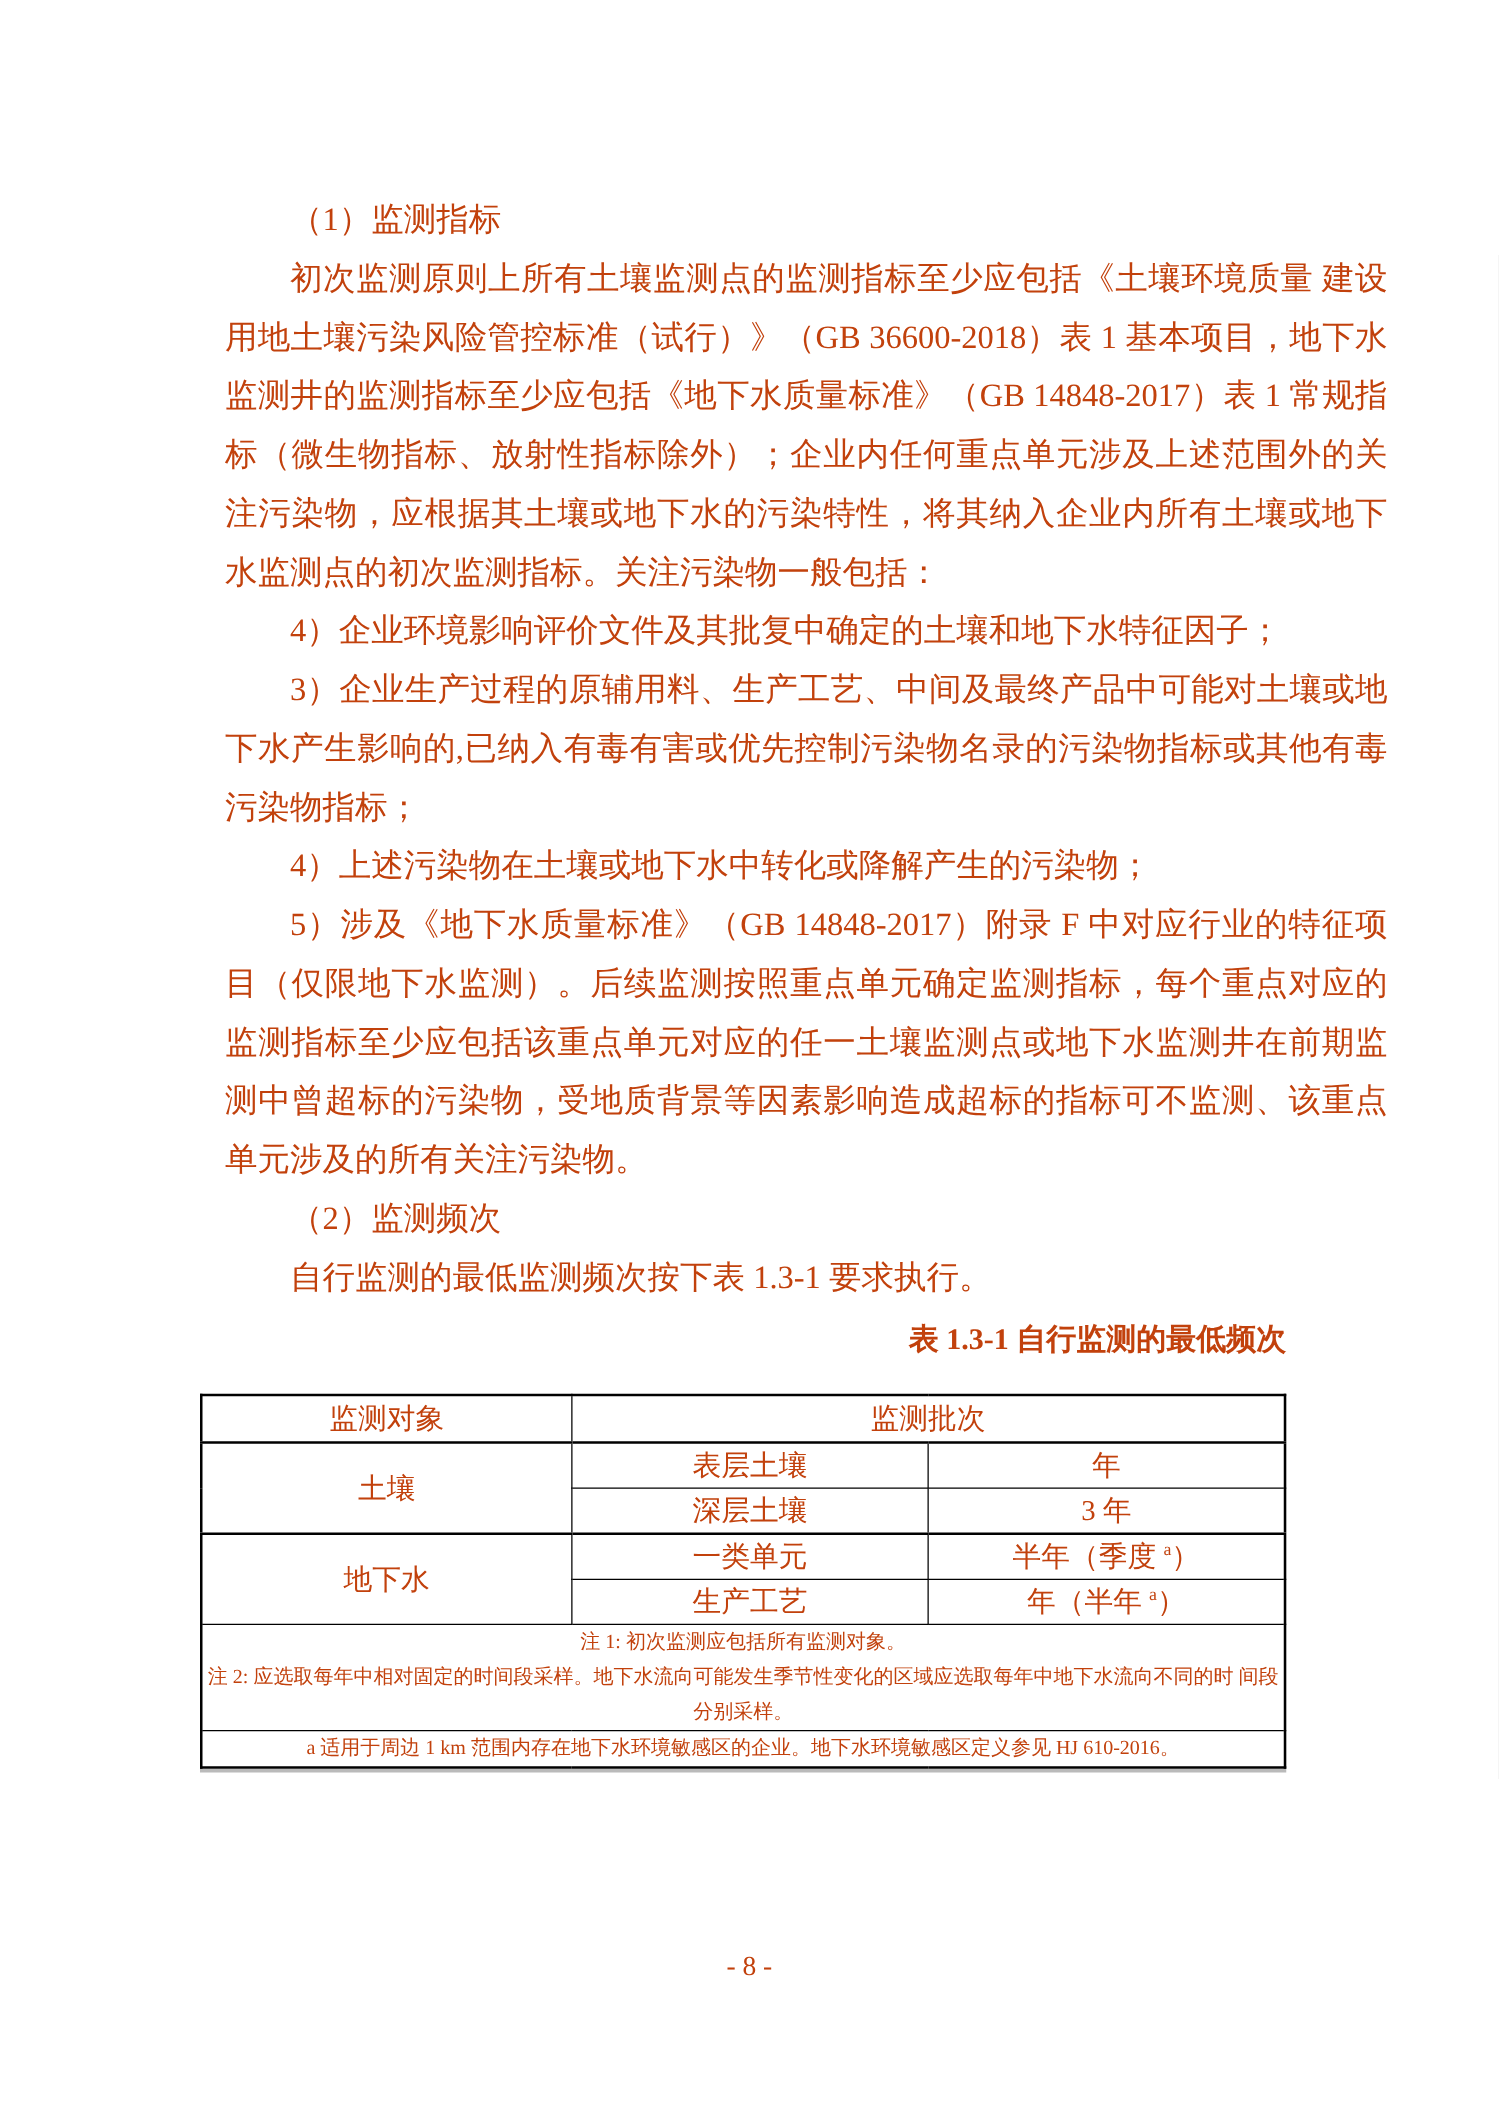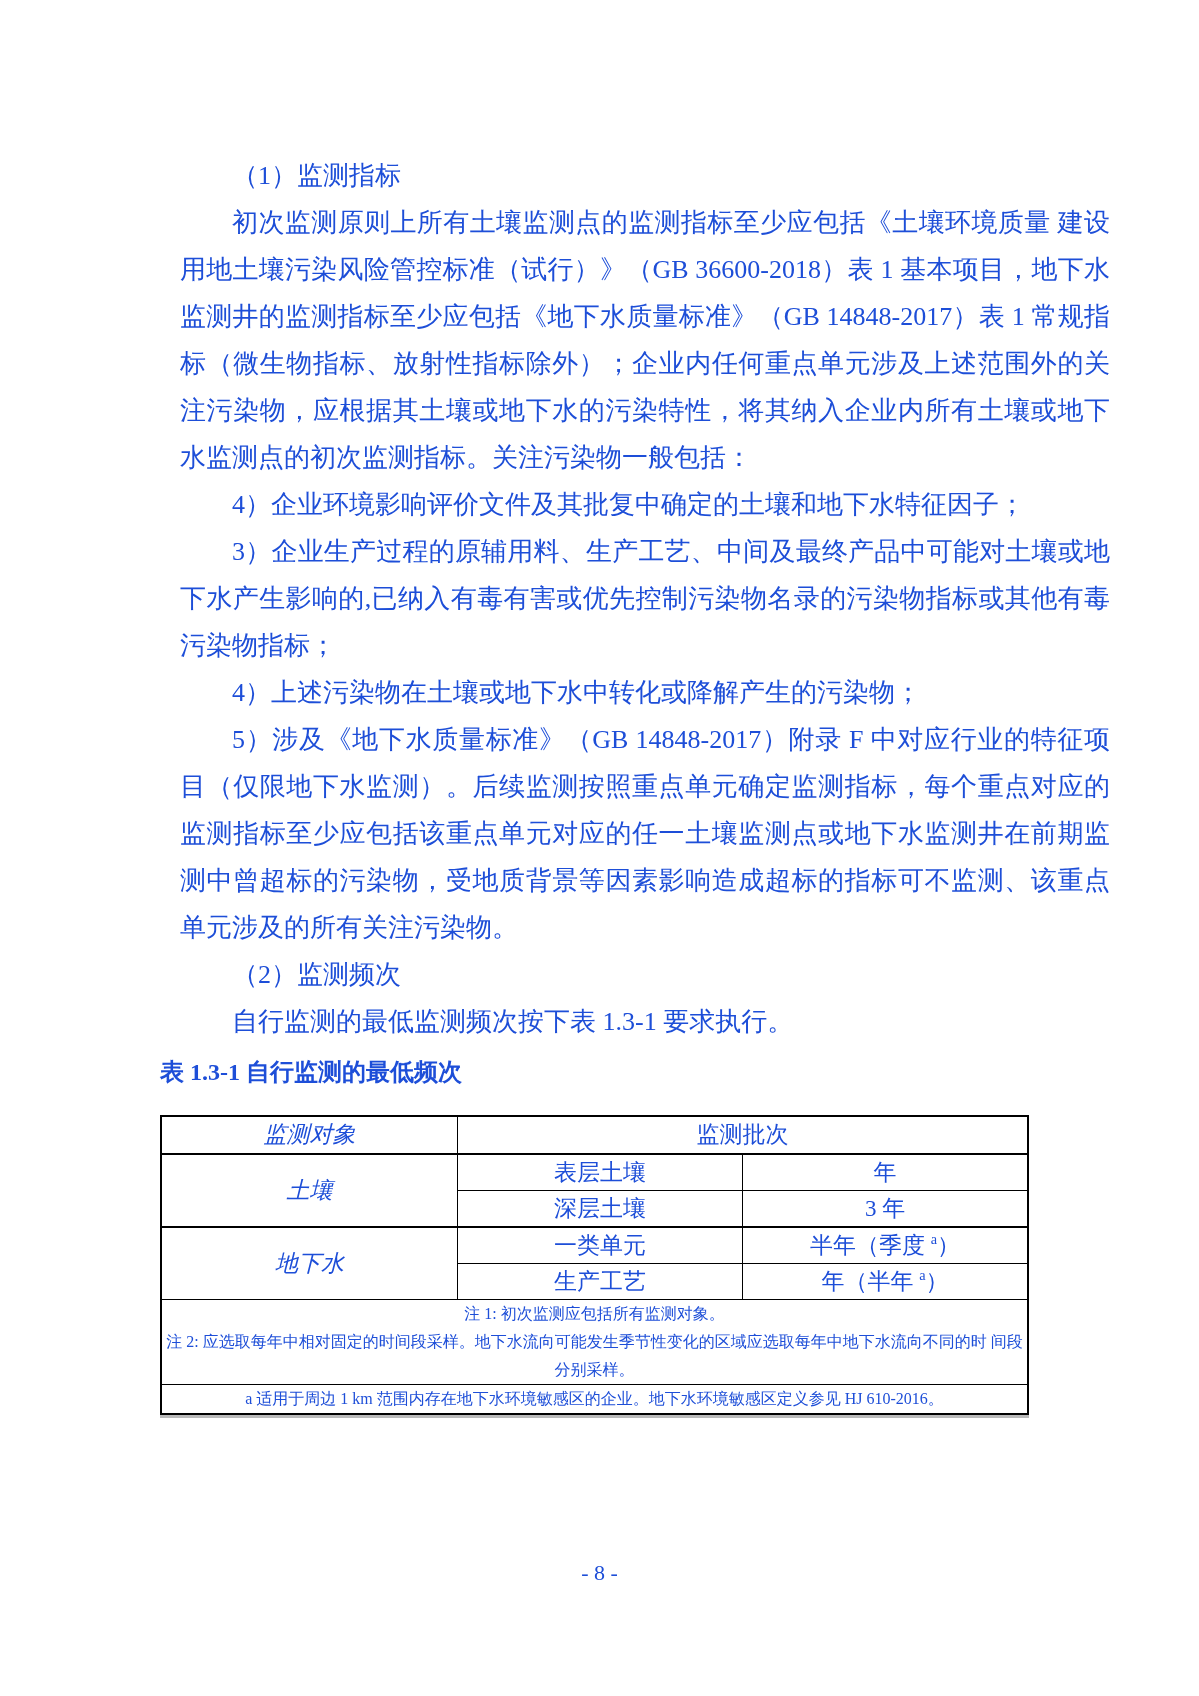--- a/index.html
+++ b/index.html
@@ -1,36 +1,36 @@
 <!DOCTYPE html>
 <html><head>
 <meta charset="utf-8">
 <style>
   html,body{margin:0;padding:0;background:#e8e8e8;}
   .page{
     position:relative;
     width:1199px;height:1696px;
     background:#ffffff;
     font-family:"Liberation Serif","DejaVu Serif",serif;
-    color:#1d4ed8;
+    color:#c2410c;
     overflow:hidden;
   }
   .content{
     position:absolute;
     left:180px;top:152px;
     width:930px;
     font-size:26px;
     line-height:47px;
     text-align:justify;
   }
   p.body{margin:0;text-indent:2em;}
   .caption{
     margin-top:6px;
     text-indent:0;
-    text-align:left;
+    text-align:right;
     font-weight:bold;
     font-size:24px;
     line-height:42px;
     
     width:869px;
     margin-left:-20px;
   }
   table.freq{
     border-collapse:collapse;
     table-layout:fixed;
@@ -41,21 +41,21 @@
     box-shadow:0 3px 0 rgba(130,130,130,0.55);
     font-size:23px;
   }
   table.freq td{
     border:1px solid #000;
     text-align:center;
     vertical-align:middle;
     padding:0;
     line-height:28px;
   }
-  td.c1{width:34%;font-style:italic;}
+  td.c1{width:34%;}
   td.c2{width:33%;}
   td.c3{width:33%;}
   tr.hdr td{height:36px;}
   tr.data td{height:35px;}
   tr.t2 td{border-top-width:2px;}
   td.notes-cell, td.foot-cell{
     text-align:justify;
     padding:4px 10px 6px 10px;
   }
   td.notes-cell{font-size:16px;line-height:30px;}

